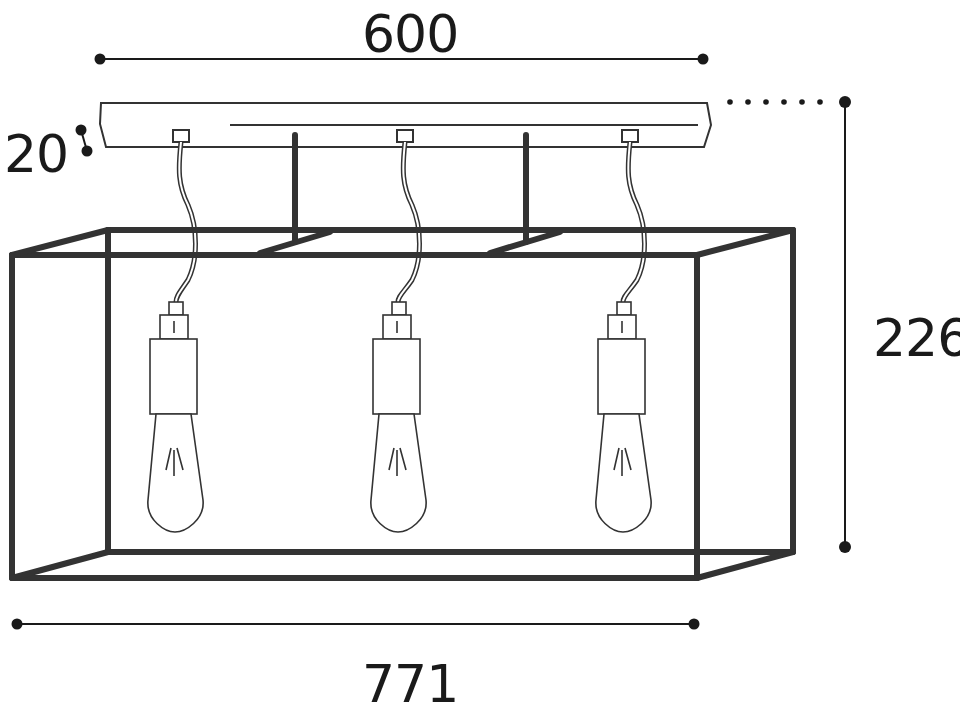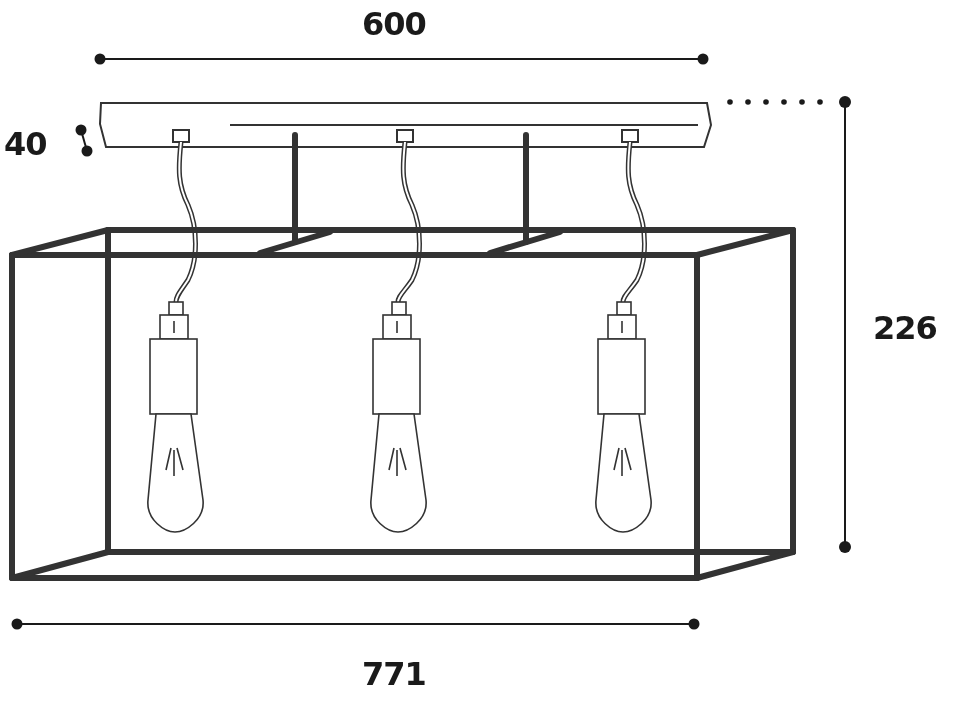--- a/index.html
+++ b/index.html
@@ -1,23 +1,23 @@
 <!DOCTYPE html>
 <html><head>
 <meta charset="utf-8">
 <style>
   html, body { margin: 0; padding: 0; background: #ffffff; }
   body { width: 960px; height: 712px; position: relative; overflow: hidden; }
   #diagram { position: absolute; left: 0; top: 0; width: 960px; height: 712px; }
   .dim-label {
     position: absolute;
     font-family: "DejaVu Sans", sans-serif;
-    font-weight: 700;
+    font-weight: 400;
     color: #1a1a1a;
-    font-size: 32px;
+    font-size: 52px;
     line-height: 1;
     letter-spacing: -1px;
   }
   #label-width-top { left: 362px; top: 8px; }
   #label-height-canopy { left: 4px; top: 128px; }
   #label-height-total { left: 873px; top: 312px; }
   #label-width-bottom { left: 362px; top: 658px; }
   .frame { stroke: #333333; stroke-width: 6; fill: none; stroke-linecap: round; stroke-linejoin: round; }
   .thin { stroke: #333333; stroke-width: 2; fill: none; }
   .bulb { stroke: #333333; stroke-width: 1.6; fill: #ffffff; }
@@ -121,15 +121,15 @@
   </g>
 
   <g>
     <line class="dimline" x1="17" y1="624" x2="694" y2="624"></line>
     <circle class="dot" cx="17" cy="624" r="5.5"></circle>
     <circle class="dot" cx="694" cy="624" r="5.5"></circle>
   </g>
 </svg>
 
 <div id="label-width-top" class="dim-label">600</div>
-<div id="label-height-canopy" class="dim-label">40</div>
+<div id="label-height-canopy" class="dim-label">20</div>
 <div id="label-height-total" class="dim-label">226</div>
 <div id="label-width-bottom" class="dim-label">771</div>
 
 </body></html>

